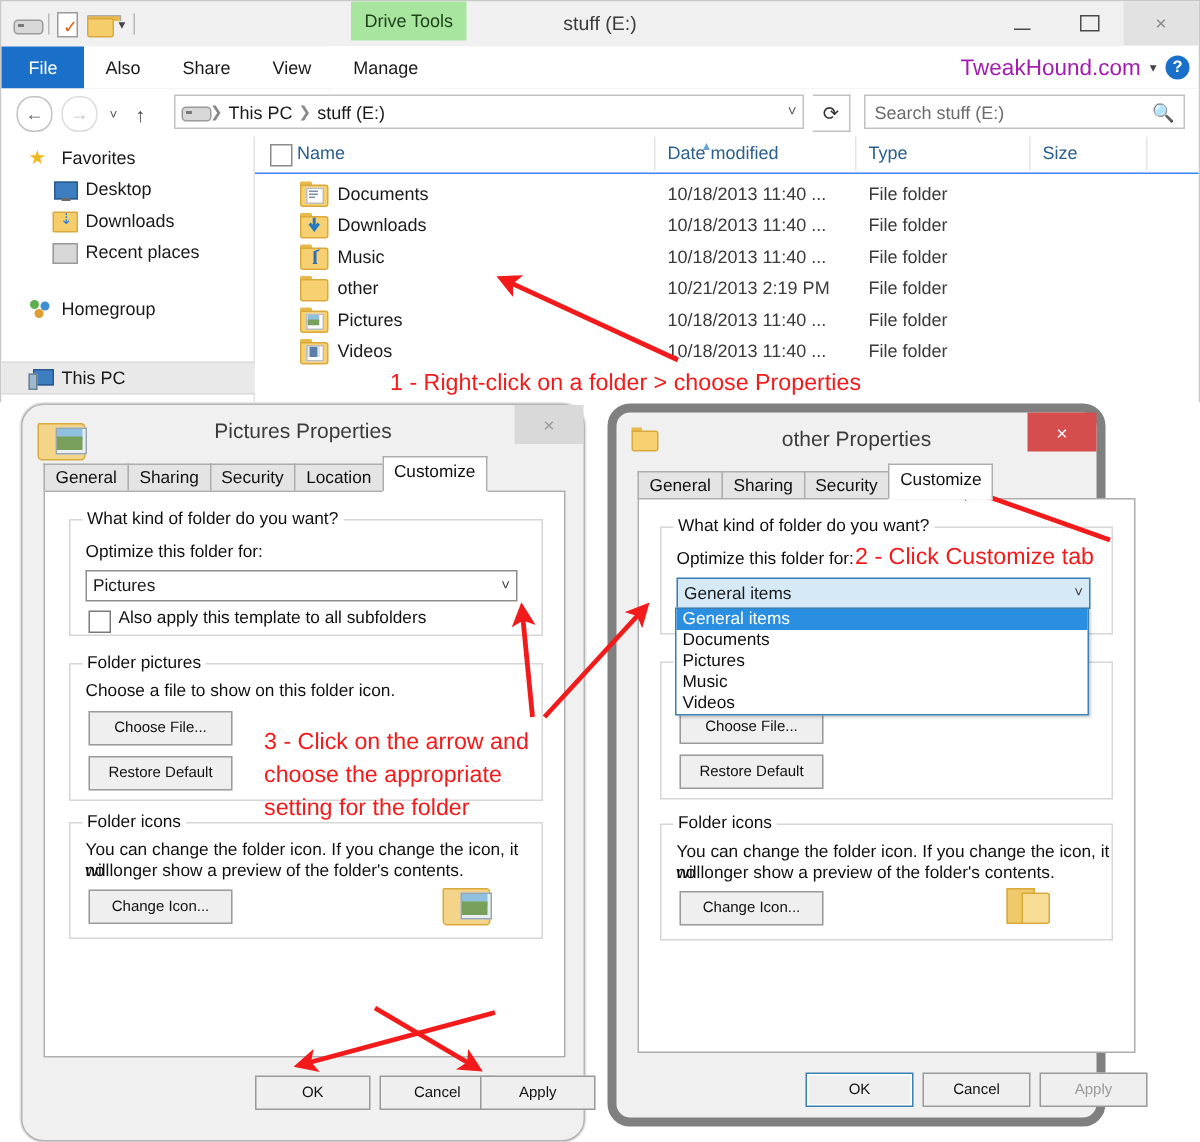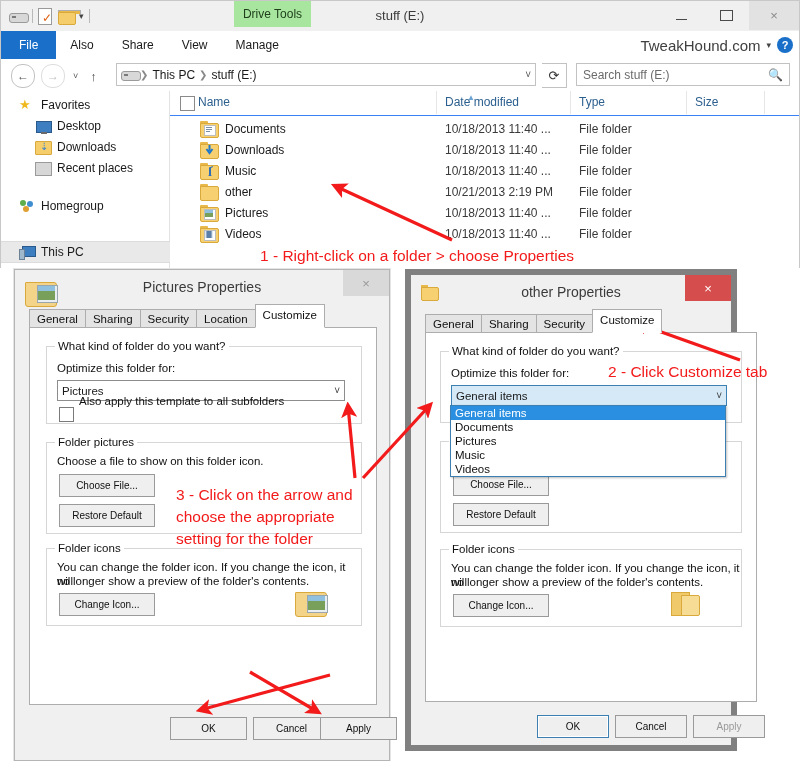--- a/index.html
+++ b/index.html
@@ -47,21 +47,21 @@
   .minglyph{display:inline-block;width:11px;height:1px;background:#4a4a4a;margin-top:7px;}
   .maxglyph{display:inline-block;width:11px;height:9px;border:1px solid #4a4a4a;}
 
   .ribbon{position:absolute;left:0;top:30px;width:798px;height:28px;background:#fff;
     border-bottom:1px solid #d7d7d7;}
   .tabstrip{position:absolute;left:0;top:0;display:flex;height:28px;align-items:stretch;}
   .rtab{padding:0 14px;display:flex;align-items:center;font-size:12px;color:#1a1a1a;}
   .rtab.file{background:#1a70c8;color:#fff;padding:0 18px;}
   .rtab.manage{background:#fff;}
   .ribbon-right{position:absolute;right:6px;top:0;height:28px;display:flex;align-items:center;gap:6px;}
-  .brand{font-size:15px;color:#404040;}
+  .brand{font-size:15px;color:#a21caf;}
   .hlp{width:16px;height:16px;border-radius:8px;background:#1a70c8;color:#fff;font-size:11px;
     display:flex;align-items:center;justify-content:center;font-weight:bold;}
 
   .navbar{position:absolute;left:0;top:58px;width:798px;height:32px;background:#fff;}
   .navbtn{width:22px;height:22px;border-radius:11px;border:1px solid #c2c2c2;color:#5a5a5a;
     display:flex;align-items:center;justify-content:center;font-size:12px;background:#fff;}
   .navbtn.dim{color:#c2c2c2;border-color:#ddd;}
   .navrow{position:absolute;left:10px;top:5px;display:flex;align-items:center;gap:6px;}
   .updown{font-size:9px;color:#555;padding:0 2px;}
   .upar{font-size:13px;color:#444;padding:0 4px;}
@@ -112,21 +112,21 @@
   .fdate{position:absolute;left:275px;color:#3a3a3a;}
   .ftype{position:absolute;left:409px;color:#3a3a3a;}
   .folder18{width:18px;height:15px;position:relative;flex:none;}
   .folder18 .f_tab{position:absolute;left:0;top:0;width:8px;height:3px;background:#e8b84b;border-radius:1px 1px 0 0;}
   .folder18 .f_bd{position:absolute;left:0;top:2px;width:17px;height:13px;background:#f7d071;
     border:1px solid #d9a93c;border-radius:0 2px 2px 2px;}
   .folder18 .f_in{position:absolute;left:4px;top:4px;width:10px;height:9px;background:#fff;border:1px solid #bdbdbd;}
   .folder18 .f_ov{position:absolute;left:5px;top:5px;width:8px;height:7px;}
 
   
-  .dlg{position:absolute;background:#f0f0f0;box-sizing:border-box;}
+  .dlg{position:absolute;background:#f0f0f0;box-sizing:border-box;border-radius:15px;}
   .dlg.left{left:14px;top:269px;width:376px;height:492px;border:1px solid #b5b5b5;
      box-shadow:0 0 0 1px #e4e4e4;}
   .dlg.right{left:405px;top:269px;width:332px;height:482px;border:6px solid #808080;background:#f0f0f0;}
 
   .dlg-title{position:absolute;left:0;top:0;height:34px;width:100%;}
   .dlg-title .t{width:100%;text-align:center;line-height:34px;font-size:14px;color:#3b3b3b;}
   .dlg-ico{position:absolute;left:10px;top:9px;}
   .dlg-x{position:absolute;right:0;top:0;width:46px;height:26px;display:flex;align-items:center;
     justify-content:center;font-size:13px;}
   .dlg-x.inactive{background:#d9d9d9;color:#9a9a9a;}
@@ -431,21 +431,21 @@
     <div class="tabpane" style="top:57px;width:348px;height:378px;">
 
       <div class="grp" style="left:16px;top:18px;width:316px;height:78px;">
         <span class="grp-lbl">What kind of folder do you want?</span>
         <span class="txt" style="left:10px;top:14px;">Optimize this folder for:</span>
         <div class="combo" style="left:10px;top:33px;width:288px;">
           <span class="cv">Pictures</span>
           <span class="ca">˅</span>
         </div>
         <span class="cbox" style="left:12px;top:60px;"></span>
-        <span class="txt" style="left:32px;top:47px;">Also apply this template to all subfolders</span>
+        <span class="txt" style="left:32px;top:58px;">Also apply this template to all subfolders</span>
       </div>
 
       <div class="grp" style="left:16px;top:114px;width:316px;height:92px;">
         <span class="grp-lbl">Folder pictures</span>
         <span class="txt" style="left:10px;top:11px;">Choose a file to show on this folder icon.</span>
         <div class="btn" style="left:12px;top:31px;width:96px;">Choose File...</div>
         <div class="btn" style="left:12px;top:61px;width:96px;">Restore Default</div>
       </div>
 
       <div class="grp" style="left:16px;top:220px;width:316px;height:78px;">
@@ -540,18 +540,18 @@
 
     <line x1="355" y1="478" x2="348" y2="406" stroke="#f21a1a" stroke-width="3.2" marker-end="url(#ah)"></line>
 
     <line x1="363" y1="478" x2="430" y2="405" stroke="#f21a1a" stroke-width="3.2" marker-end="url(#ah)"></line>
 
     <line x1="330" y1="675" x2="200" y2="710" stroke="#f21a1a" stroke-width="3.2" marker-end="url(#ah)"></line>
     <line x1="250" y1="672" x2="318" y2="712" stroke="#f21a1a" stroke-width="3.2" marker-end="url(#ah)"></line>
   </svg>
 
   <div class="anno" style="left:260px;top:246px;">1 - Right-click on a folder &gt; choose Properties</div>
-  <div class="anno" style="left:570px;top:362px;margin-left:38px;">2 - Click Customize tab</div>
+  <div class="anno" style="left:570px;top:362px;">2 - Click Customize tab</div>
   <div class="anno" style="left:176px;top:485px;">3 - Click on the arrow and</div>
   <div class="anno" style="left:176px;top:507px;">choose the appropriate</div>
   <div class="anno" style="left:176px;top:529px;">setting for the folder</div>
 
 </div>
 
 </body></html>

